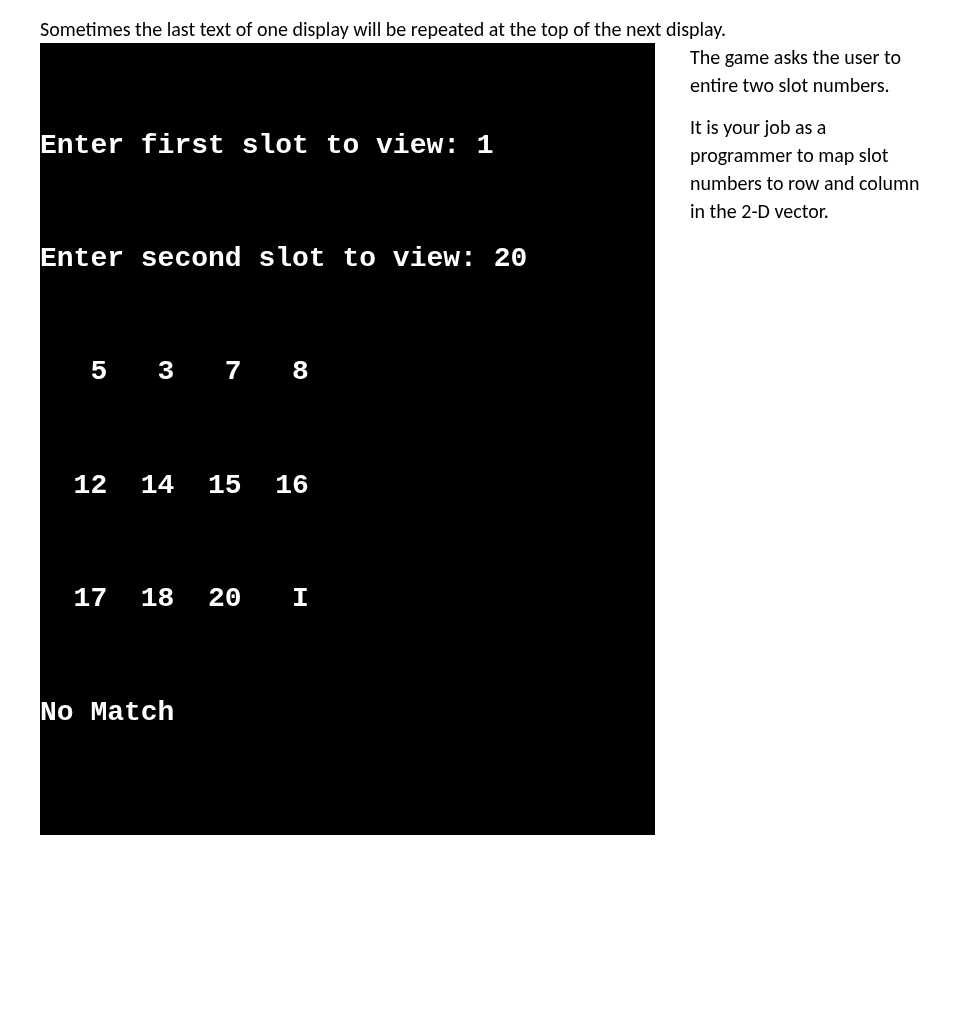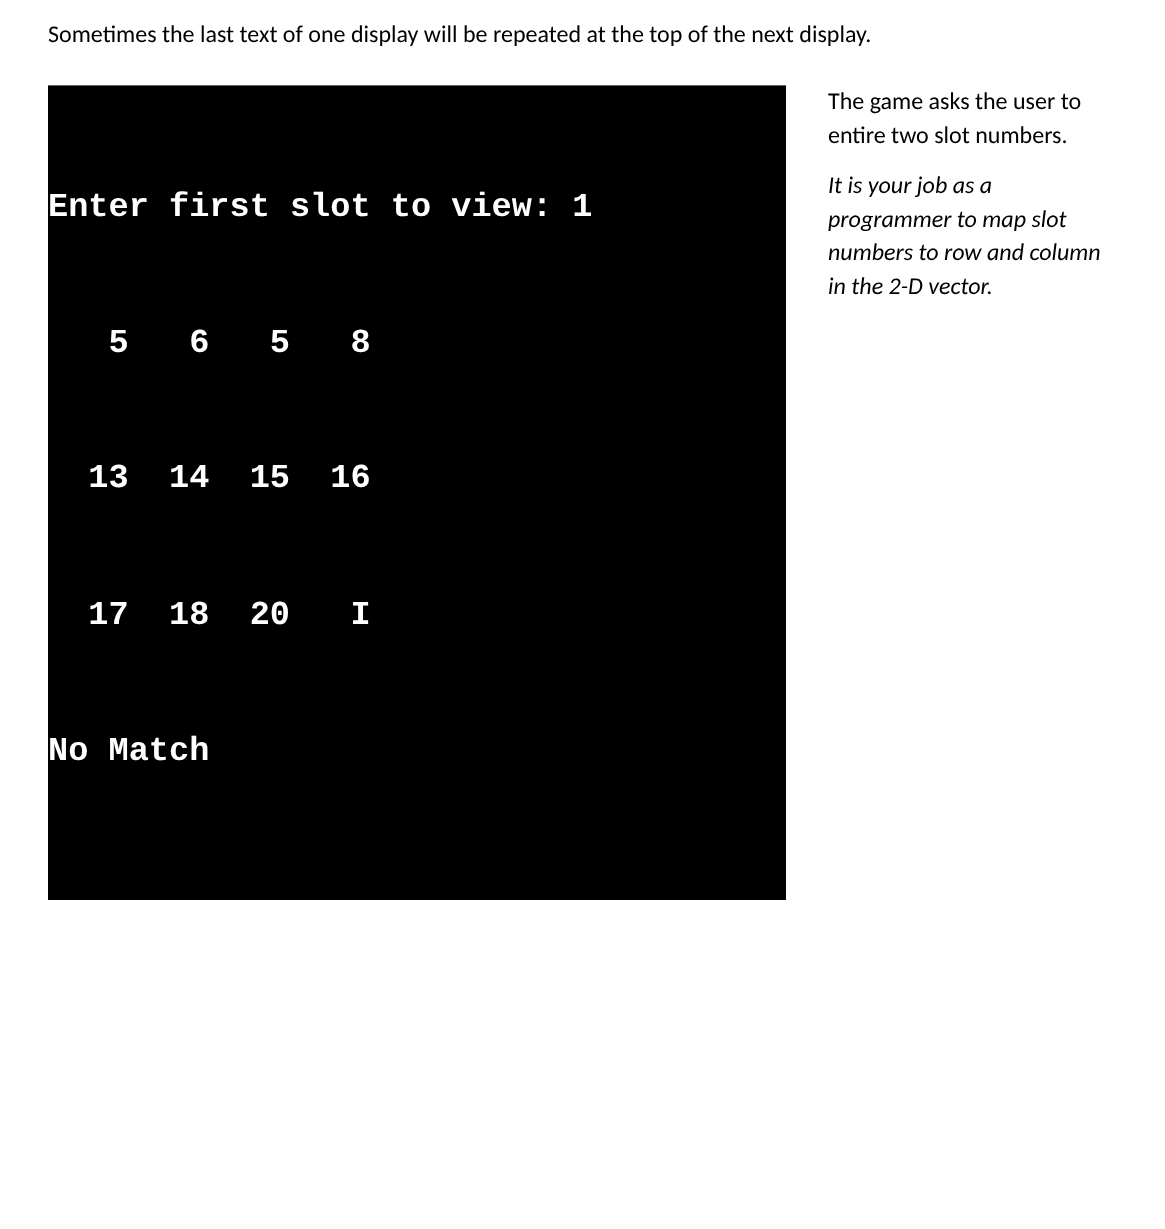--- a/index.html
+++ b/index.html
@@ -7,21 +7,20 @@
       font-size: 20px;
       color: #000;
       background: #fff;
       margin: 0;
       padding: 15px 40px 40px 40px;
       width: 971px;
       box-sizing: border-box;
       line-height: 1.4;
     }
     .intro {
-      margin-bottom: 28px;
     }
     .block {
       overflow: hidden;
       margin-bottom: 10px;
     }
     .terminal {
       background: #000;
       color: #fff;
       font-family: "Courier New", monospace;
       font-weight: bold;
@@ -48,23 +47,24 @@
     }
   </style>
 </head>
 <body>
 
 <div class="intro">Sometimes the last text of one display will be repeated at the top of the next display.</div>
 
 <div class="block">
   <div class="terminal">
     <span class="line">Enter first slot to view: 1</span>
-    <span class="line">   5   6   5   8</span>
-    <span class="line">  13  14  15  16</span>
+    <span class="line">Enter second slot to view: 20</span>
+    <span class="line">   5   3   7   8</span>
+    <span class="line">  12  14  15  16</span>
     <span class="line">  17  18  20   I</span>
     <span class="line">No Match</span>
   </div>
   <div class="side-text">
     <p style="margin-bottom:14px;">The game asks the user to entire two slot numbers.</p>
-    <p style="font-style:italic;">It is your job as a programmer to map slot numbers to row and column in the 2-D vector.</p>
+    <p style="">It is your job as a programmer to map slot numbers to row and column in the 2-D vector.</p>
   </div>
 
 </div>
 
 </body></html>

